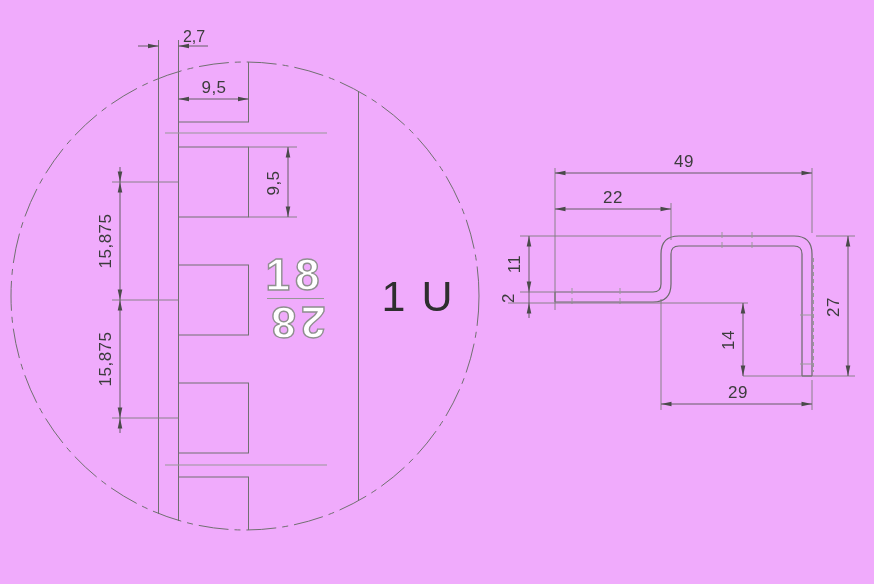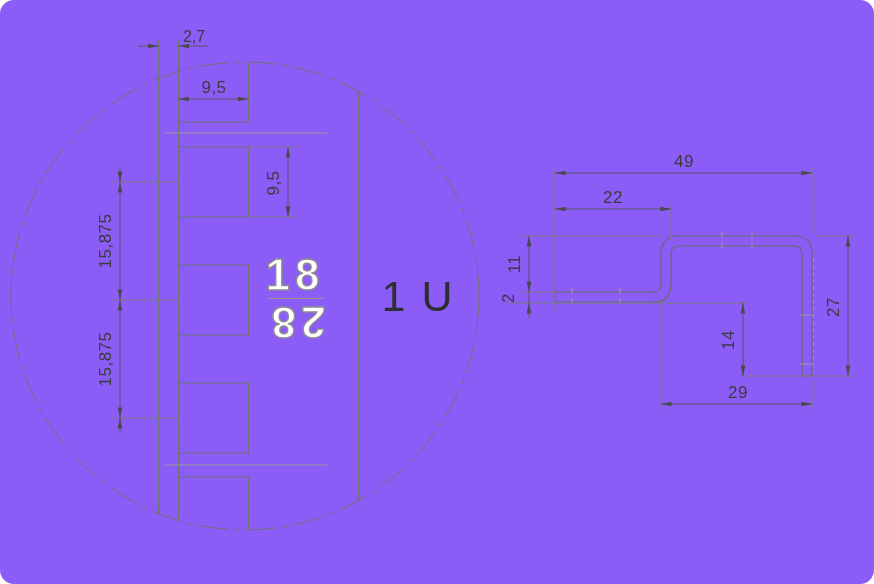--- a/index.html
+++ b/index.html
@@ -1,17 +1,17 @@
 <!DOCTYPE html>
 <html><head>
 <meta charset="utf-8">
 <style>
   html,body{margin:0;padding:0;background:#ffffff;}
-  .canvas{position:relative;width:874px;height:584px;background:#8b5cf6;overflow:hidden;
-          font-family:"Liberation Sans", sans-serif;border-radius:14px;}
+  .canvas{position:relative;width:874px;height:584px;background:#f0abfc;overflow:hidden;
+          font-family:"Liberation Sans", sans-serif;}
   svg{display:block;}
   .dimtxt{font-family:"Liberation Sans", sans-serif;font-size:17px;fill:#3c3c3c;
           letter-spacing:0.5px;}
   .dimtxt-sm{font-family:"Liberation Sans", sans-serif;font-size:16px;fill:#3c3c3c;}
   .biglabel{font-family:"Liberation Sans", sans-serif;font-size:43px;fill:#2e2e2e;letter-spacing:2px;}
   .stencil{font-family:"Liberation Sans", sans-serif;font-size:44px;font-weight:bold;
            fill:#ffffff;stroke:#8f8f8f;stroke-width:1.4px;letter-spacing:5px;}
   .thin{stroke:#707070;stroke-width:1;fill:none;}
   .profile{stroke:#6a6a6a;stroke-width:1.2;fill:none;}
   .ext{stroke:#7d7d7d;stroke-width:0.9;fill:none;}

